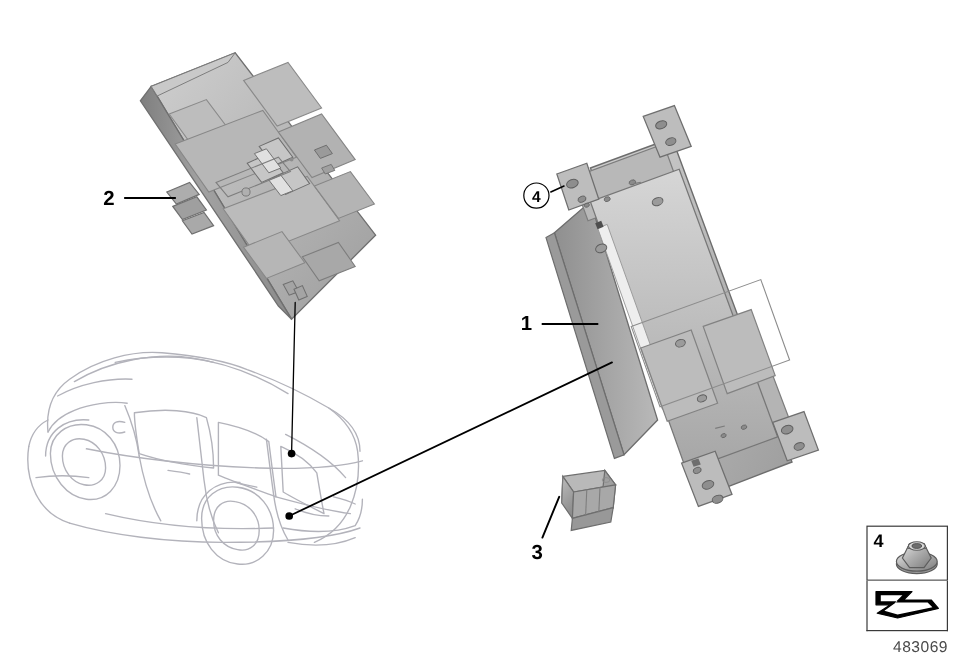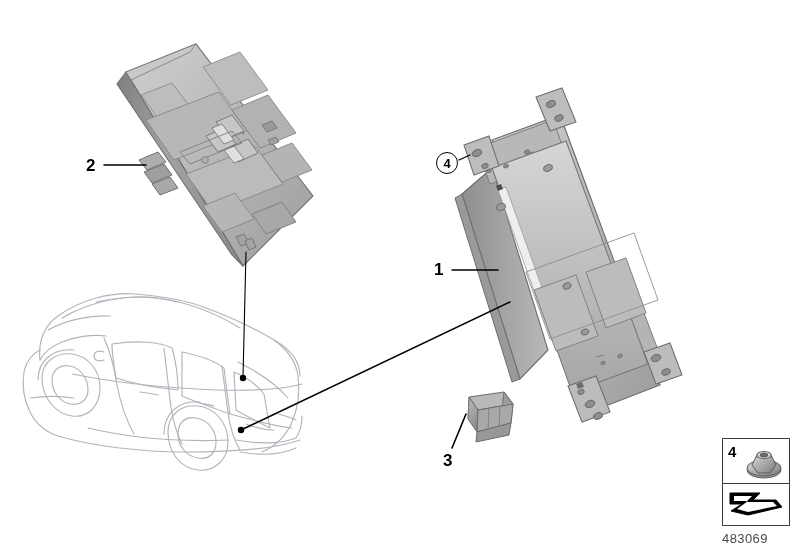--- a/index.html
+++ b/index.html
@@ -99,21 +99,21 @@
   #legend-arrow-svg {
     position: absolute;
     left: 3px;
     top: 3px;
   }
   #part-number {
     position: absolute;
     left: 722px;
     top: 531px;
     width: 68px;
-    text-align: left;
+    text-align: right;
     font-family: "Liberation Sans", sans-serif;
     font-size: 13px;
     letter-spacing: 0.4px;
     color: #4a4a4a;
   }
 </style>
 </head>
 <body>
 
 <div id="page">

